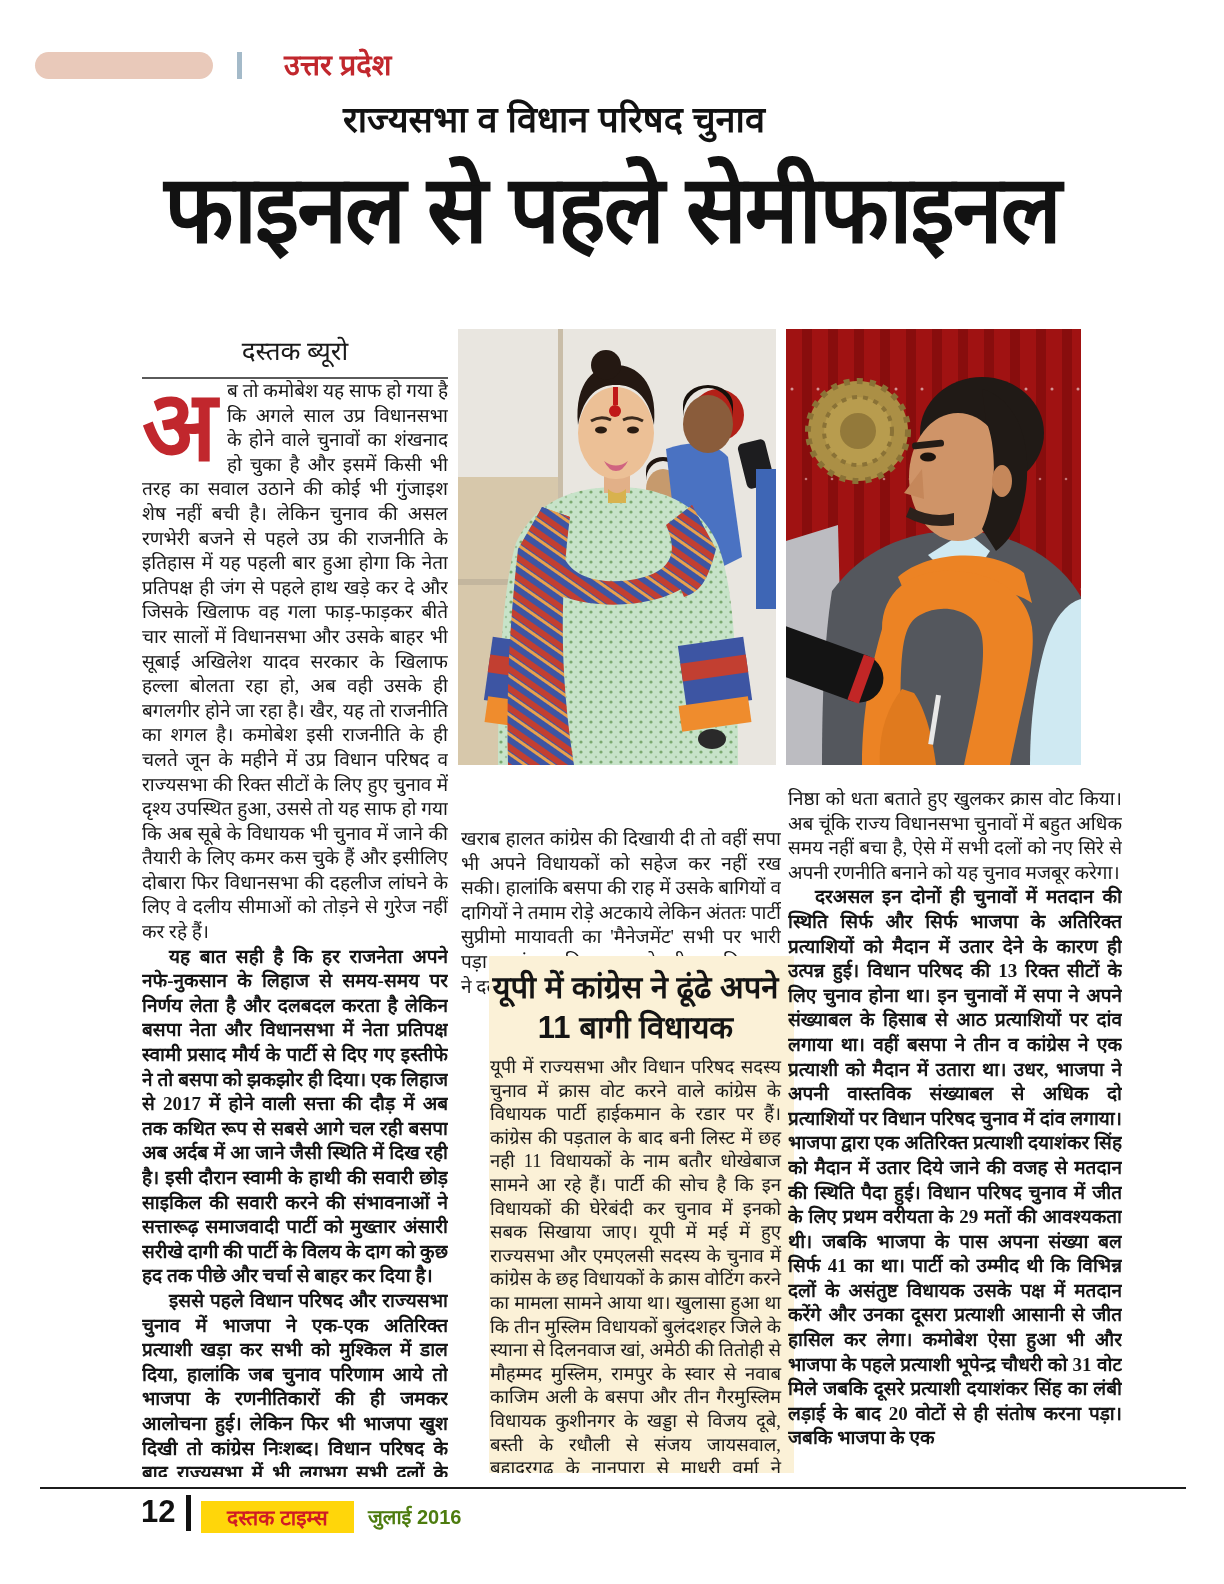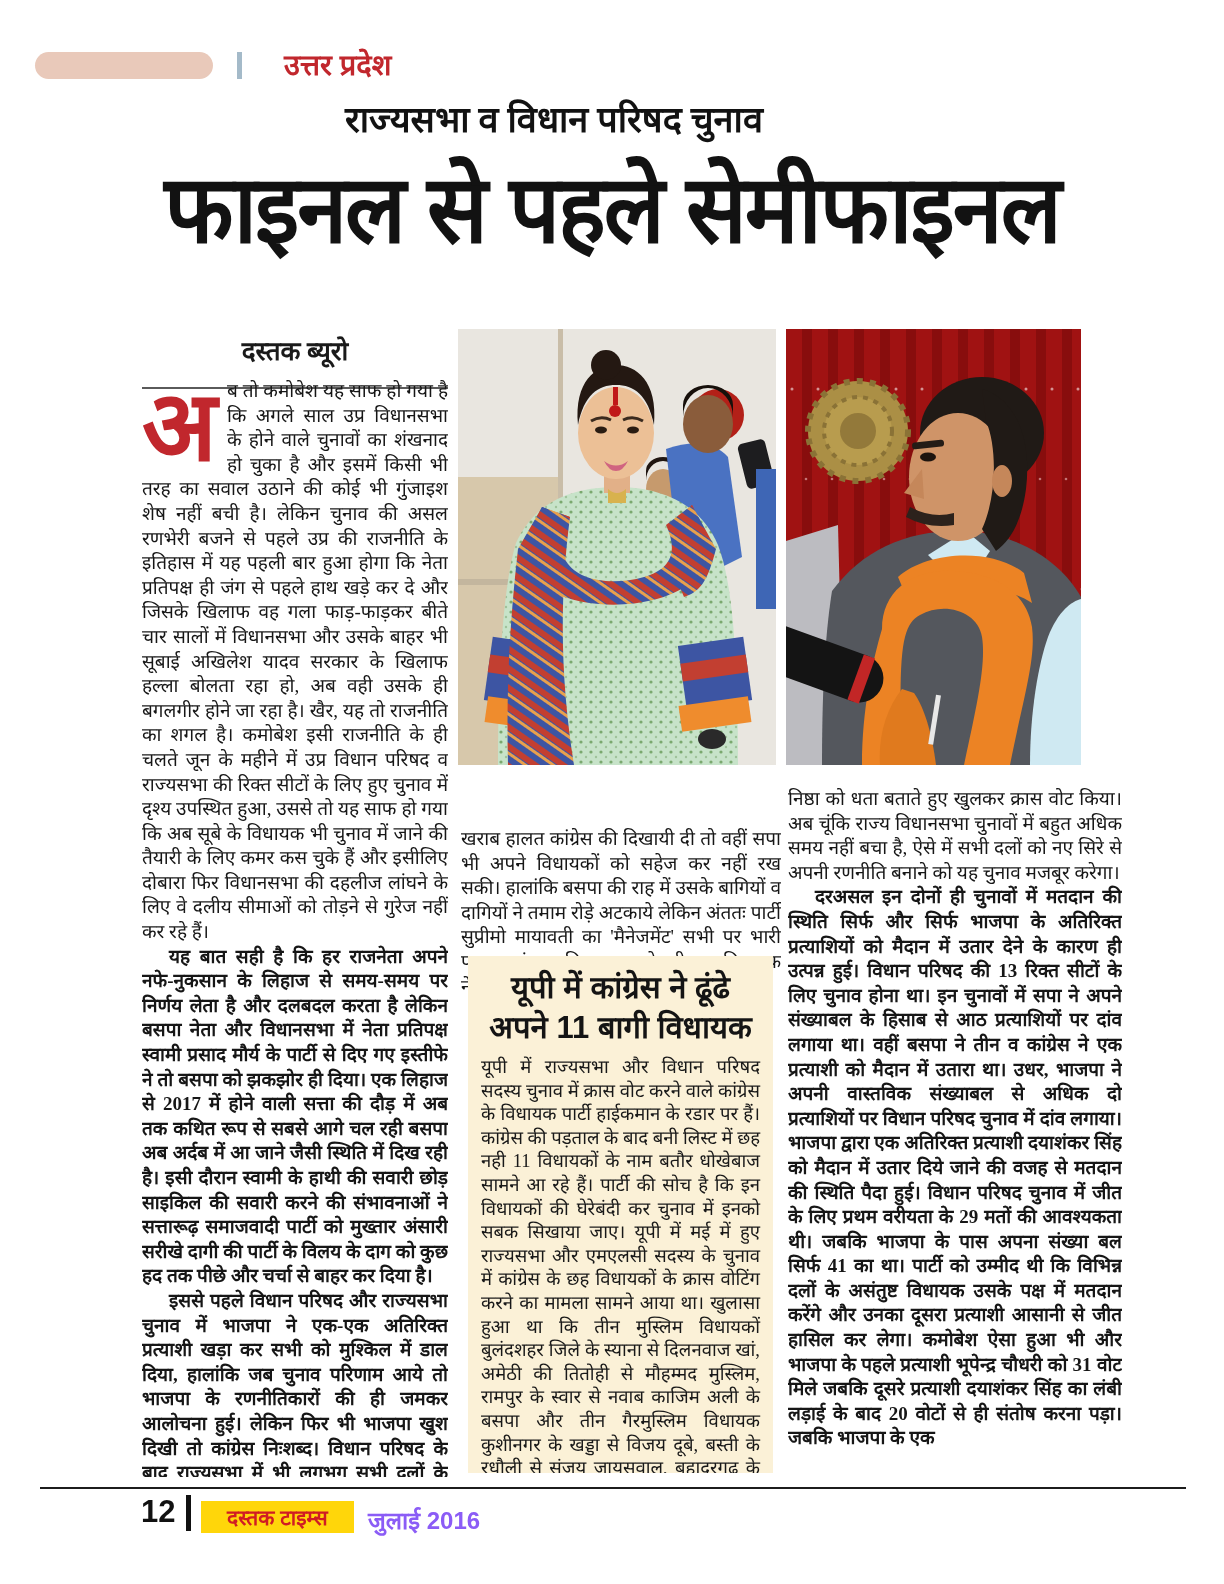--- a/index.html
+++ b/index.html
@@ -18,56 +18,56 @@
     font-family:"Liberation Serif","DejaVu Serif",serif;color:#1a1a1a;
   }
   .abs{position:absolute;}
   
   .pill{left:35px;top:52px;width:178px;height:27px;border-radius:14px;background:var(--pill-bg);}
   .vbar{left:237px;top:52px;width:5px;height:27px;background:var(--divider-blue);}
   .section-label{left:284px;top:44px;font-size:29px;font-weight:bold;color:var(--accent-red);
     font-family:"Liberation Sans","DejaVu Sans",sans-serif;}
   
   .kicker{left:0;top:94px;width:1108px;text-align:center;font-size:36px;font-weight:bold;
-    color:var(--headline-black);font-family:Liberation Serif, serif;}
+    color:var(--headline-black);font-family:Liberation Sans, sans-serif;}
   .headline{left:0;top:155px;width:1224px;text-align:center;font-size:90px;font-weight:900;
     letter-spacing:-2px;color:var(--headline-black);line-height:1.2;
     font-family:"Liberation Sans","DejaVu Sans",sans-serif;transform:scaleY(1.05);}
   
-  .byline{left:142px;top:332px;width:306px;text-align:center;font-size:26px;font-weight:bold;
-    padding-bottom:19px;border-bottom:2px solid #5a5a5a;}
+  .byline{left:142px;top:332px;width:306px;text-align:center;font-size:26px;font-weight:normal;
+    padding-bottom:9px;border-bottom:2px solid #5a5a5a;}
   
   .coltext{font-size:19px;line-height:24.6px;text-align:justify;color:#161616;}
   .col1{left:142px;top:379px;width:306px;height:1098px;overflow:hidden;}
   .col2{left:461px;top:787px;width:320px;height:170px;overflow:hidden;margin-top:40px;}
   .col3{left:788px;top:787px;width:334px;height:695px;overflow:hidden;}
   .para{margin:0;}
   .para.indent{text-indent:27px;font-weight:bold;}
   .dropcap{float:left;font-size:98px;line-height:82px;font-weight:bold;color:var(--accent-red);
     margin:6px 10px 0 0;font-family:"Liberation Sans","DejaVu Sans",sans-serif;}
   
   .photo{overflow:hidden;}
   .photo1{left:458px;top:329px;width:318px;height:436px;}
   .photo2{left:786px;top:329px;width:295px;height:436px;}
   .photo svg{display:block;width:100%;height:100%;}
   
-  .hbox{left:468px;top:956px;width:305px;height:517px;background:var(--box-bg);
-    padding:12px 13px 10px 13px;overflow:hidden;}
+  .hbox{left:489px;top:956px;width:305px;height:517px;background:var(--box-bg);
+    padding:12px 13px 10px 1px;overflow:hidden;}
   .hbox-title{text-align:center;font-size:31px;line-height:40px;font-weight:bold;color:#141414;
     font-family:"Liberation Sans","DejaVu Sans",sans-serif;margin-bottom:8px;}
   .hbox-body{font-size:18.5px;line-height:23.6px;text-align:justify;color:#181818;}
   
   .footer-rule{left:40px;top:1487px;width:1146px;height:2px;background:#1c1c1c;}
   .pageno{left:141px;top:1494px;font-size:31px;font-weight:900;color:#111;
     font-family:"Liberation Sans","DejaVu Sans",sans-serif;}
   .footer-bar{left:186px;top:1495px;width:5px;height:36px;background:#111;}
   .footer-logo{left:201px;top:1501px;background:var(--logo-yellow);color:var(--logo-red);
     font-size:21px;font-weight:900;padding:2px 26px;
     font-family:"Liberation Sans","DejaVu Sans",sans-serif;}
-  .footer-date{left:368px;top:1503px;font-size:24px;font-weight:bold;color:#8b5cf6;
+  .footer-date{left:368px;top:1503px;font-size:20px;font-weight:bold;color:#4d7c0f;
     font-family:"Liberation Sans","DejaVu Sans",sans-serif;}
 </style>
 </head>
 <body>
 
 <div class="abs pill"></div>
 <div class="abs vbar"></div>
 <div class="abs section-label">उत्तर प्रदेश</div>
 
 <div class="abs kicker">राज्यसभा व विधान परिषद चुनाव</div>

